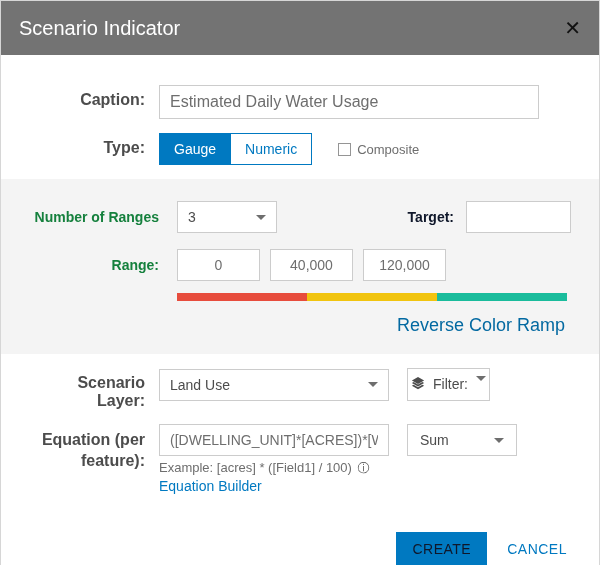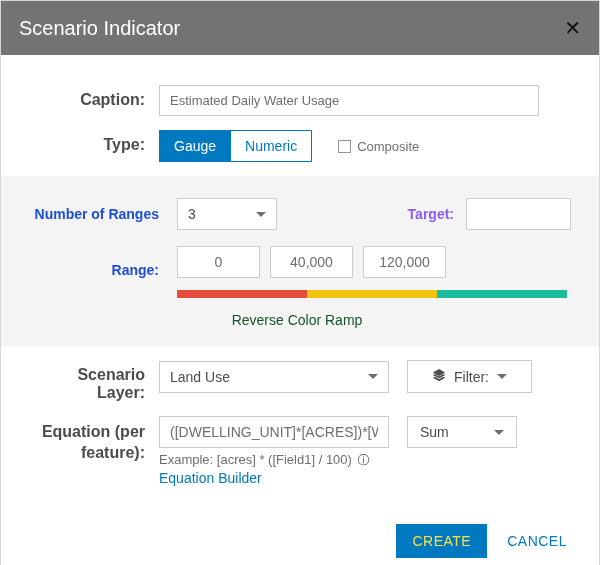--- a/index.html
+++ b/index.html
@@ -5,51 +5,51 @@
   * { box-sizing: border-box; margin: 0; padding: 0; font-family: "Segoe UI", "Avenir Next", Arial, sans-serif; }
   body { background: #fff; width: 600px; height: 565px; }
   .dialog { width: 600px; border: 1px solid #d6d6d6; background: #fff; }
   .titlebar { background: #737373; color: #fff; height: 54px; display: flex; align-items: center; padding: 0 18px; }
   .titlebar h1 { font-size: 20px; font-weight: 400; flex: 1; }
   .close-icon { color: #000; font-size: 20px; font-weight: 300; cursor: pointer; opacity: 0.85; }
   .content { padding: 30px 28px 10px 28px; }
   .row { display: flex; align-items: flex-start; margin-bottom: 14px; }
   .label { width: 130px; text-align: right; font-size: 16px; color: #4c4c4c; padding-right: 14px; padding-top: 6px; font-weight: 600; }
   .field { flex: 1; }
-  input.text { width: 100%; max-width: 380px; border: 1px solid #ccc; font-size: 13px; padding: 7px 10px; color: #6e6e6e; }
+  input.text { width: 100%; max-width: 380px; border: 1px solid #ccc; font-size: 16px; padding: 7px 10px; color: #6e6e6e; }
   input.text::placeholder { color: #6e6e6e; }
   .toggle-group { display: inline-flex; border-radius: 0; }
   .toggle { font-size: 14px; padding: 7px 14px; border: 1px solid #0079c1; color: #0079c1; background: #fff; cursor: pointer; min-width: 70px; text-align: center; }
   .toggle.active { background: #0079c1; color: #fff; }
   .toggle:first-child { border-right: none; }
   .composite { display: inline-flex; align-items: center; font-size: 13px; color: #6e6e6e; margin-left: 26px; vertical-align: middle; }
   .composite .cb { width: 13px; height: 13px; border: 1px solid #959595; margin-right: 6px; background: #fff; }
   .gray-box { background: #f4f4f4; margin: 10px -28px 14px -28px; padding: 22px 28px 18px 28px; }
   .sub-row { display: flex; align-items: center; margin-bottom: 16px; }
-  .sub-label { width: 148px; text-align: right; font-size: 14px; color: #1d4ed8; padding-right: 18px; font-weight: 600; }
+  .sub-label { width: 148px; text-align: right; font-size: 14px; color: #15803d; padding-right: 18px; font-weight: 600; }
   .select { display: inline-flex; align-items: center; justify-content: space-between; border: 1px solid #ccc; background: #fff; font-size: 14px; color: #4c4c4c; padding: 7px 10px; min-width: 100px; cursor: pointer; }
   .caret { width: 0; height: 0; border-left: 5px solid transparent; border-right: 5px solid transparent; border-top: 5px solid #6e6e6e; margin-left: 10px; }
-  .target-label { width: 78px; text-align: right; font-size: 14px; color: #8b5cf6; padding-right: 12px; font-weight: 600; }
+  .target-label { width: 78px; text-align: right; font-size: 14px; color: #0f172a; padding-right: 12px; font-weight: 600; }
   .num-input { width: 105px; border: 1px solid #ccc; background: #fff; font-size: 14px; color: #6e6e6e; padding: 7px 8px; text-align: center; }
   .range-inputs { display: flex; gap: 10px; }
   .range-inputs input { width: 83px; border: 1px solid #ccc; background: #fff; font-size: 14px; color: #6e6e6e; padding: 7px 4px; text-align: center; }
   .color-ramp { display: flex; height: 8px; margin-left: 148px; margin-right: 4px; }
   .ramp-seg { flex: 1; }
-  .reverse-ramp { text-align: center; color: #14532d; font-size: 14px; margin-top: 14px; padding-right: 6px; cursor: pointer; }
+  .reverse-ramp { text-align: right; color: #0369a1; font-size: 18px; margin-top: 14px; padding-right: 6px; cursor: pointer; }
   .layer-row .select { flex: 1; max-width: 230px; gap: 48px; }
-  .filter-btn { display: inline-flex; align-items: center; border: 1px solid #ccc; background: #fff; padding: 7px 24px; font-size: 14px; color: #4c4c4c; margin-left: 18px; cursor: pointer; }
+  .filter-btn { display: inline-flex; border: 1px solid #ccc; background: #fff; padding: 7px 3px; font-size: 14px; color: #4c4c4c; margin-left: 18px; cursor: pointer; }
   .stack-icon { margin-right: 8px; font-size: 14px; color: #4c4c4c; }
   .filter-btn .caret { margin-left: 8px; }
   .equation-input { width: 230px; border: 1px solid #ccc; font-size: 14px; color: #6e6e6e; padding: 7px 10px; }
   .sum-select { display: inline-flex; align-items: center; justify-content: space-between; border: 1px solid #ccc; background: #fff; font-size: 14px; color: #4c4c4c; padding: 7px 12px; width: 110px; margin-left: 18px; cursor: pointer; }
   .example { font-size: 13px; color: #6e6e6e; margin-top: 4px; }
   .help-icon { color: #4c4c4c; font-size: 12px; margin-left: 2px; }
   .eq-builder { font-size: 14px; color: #0079c1; cursor: pointer; margin-top: 1px; }
   .footer { display: flex; justify-content: flex-end; padding: 14px 22px 18px; gap: 10px; align-items: center; }
-  .btn-create { background: #0079c1; color: #fde047; border: none; padding: 9px 16px; font-size: 14px; letter-spacing: 0.5px; cursor: pointer; }
+  .btn-create { background: #0079c1; color: #0f172a; border: none; padding: 9px 16px; font-size: 14px; letter-spacing: 0.5px; cursor: pointer; }
   .btn-cancel { background: #fff; color: #0079c1; border: none; padding: 9px 10px; font-size: 14px; letter-spacing: 0.5px; cursor: pointer; }
 </style>
 </head>
 <body>
 
 <div class="dialog">
   <div class="titlebar">
     <h1>Scenario Indicator</h1>
     <span class="close-icon">✕</span>
   </div>
@@ -81,21 +81,21 @@
         <div class="sub-label">Number of Ranges</div>
         <div class="select" style="width:100px;">
           <span>3</span>
           <span class="caret"></span>
         </div>
         <div style="flex:1"></div>
         <div class="target-label">Target:</div>
         <input class="num-input" type="text" value="" style="">
       </div>
 
-      <div class="sub-row" style="margin-bottom:12px;align-items:flex-end;">
+      <div class="sub-row" style="margin-bottom:12px;">
         <div class="sub-label">Range:</div>
         <div class="range-inputs">
           <input type="text" value="0" style="">
           <input type="text" value="40,000" style="">
           <input type="text" value="120,000" style="">
         </div>
       </div>
 
       <div class="color-ramp">
         <div class="ramp-seg" style="background:#e74c3c"></div>

